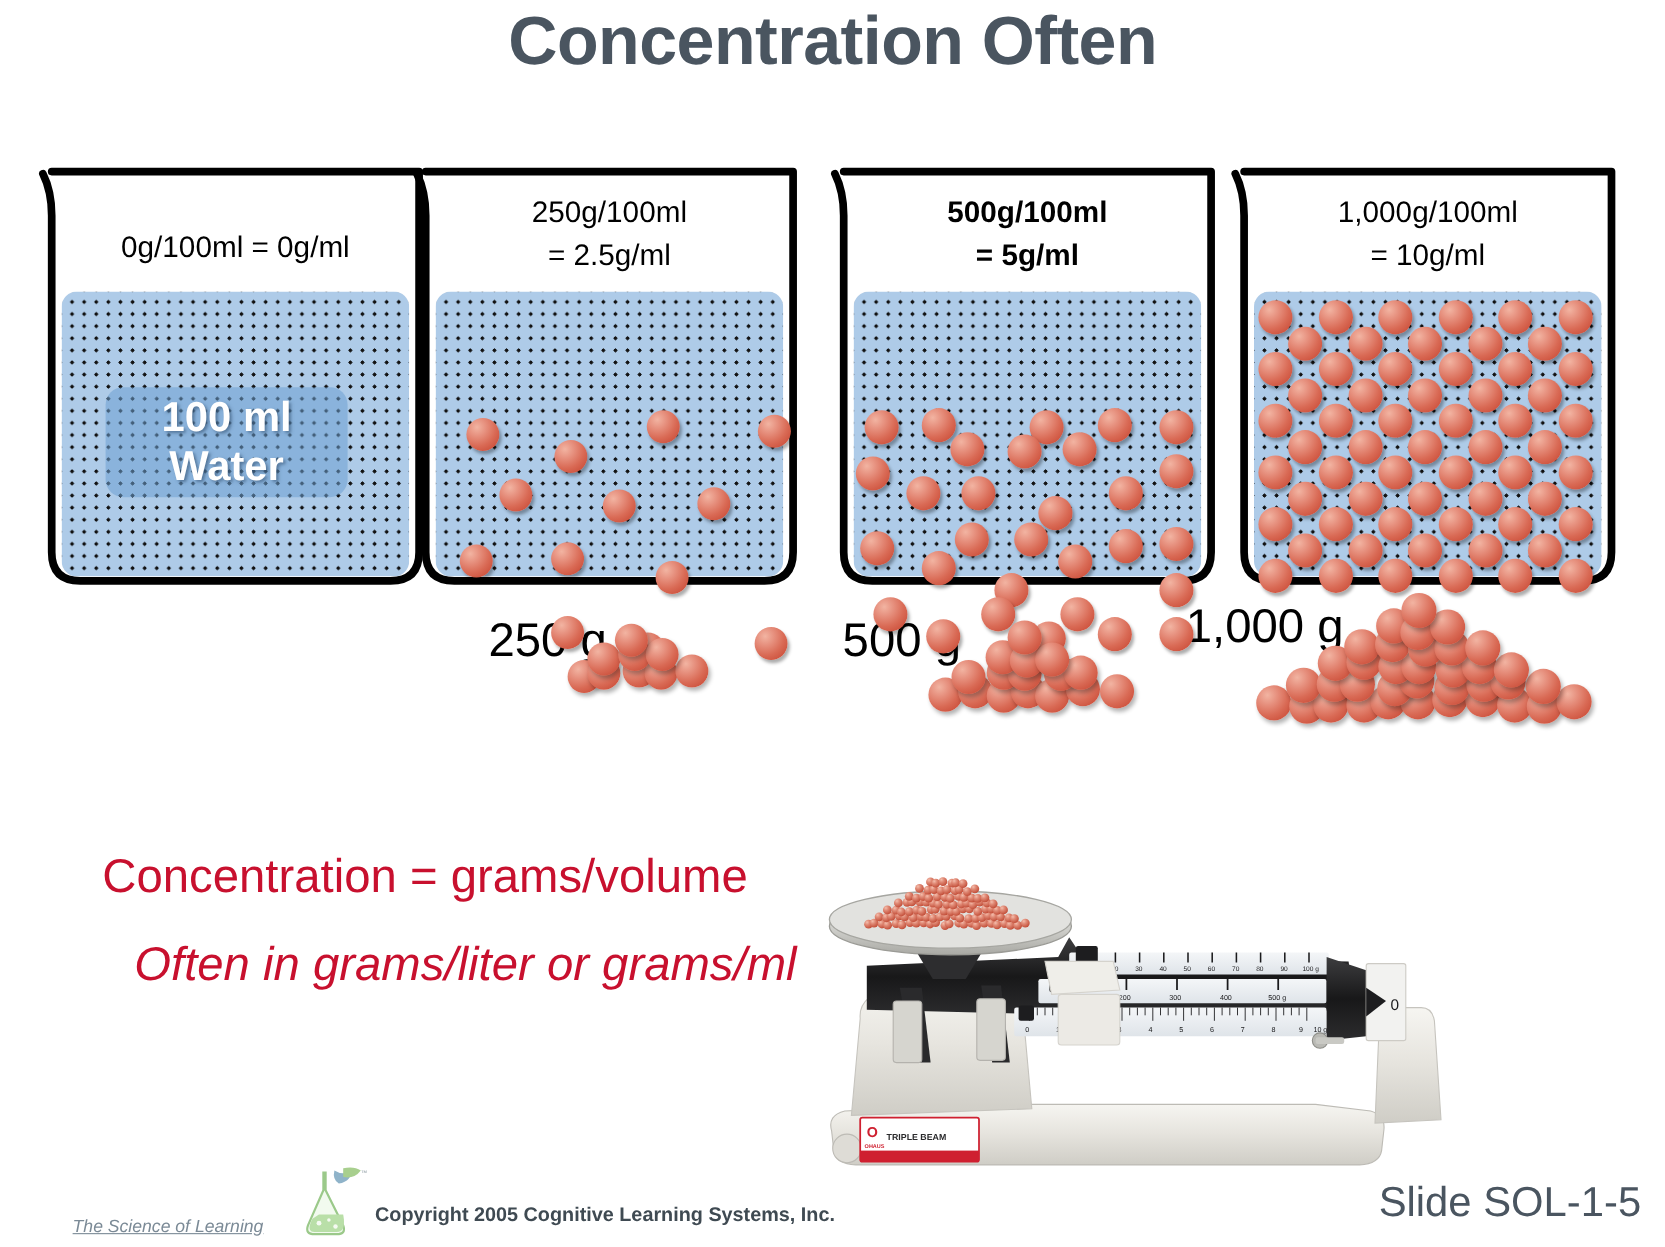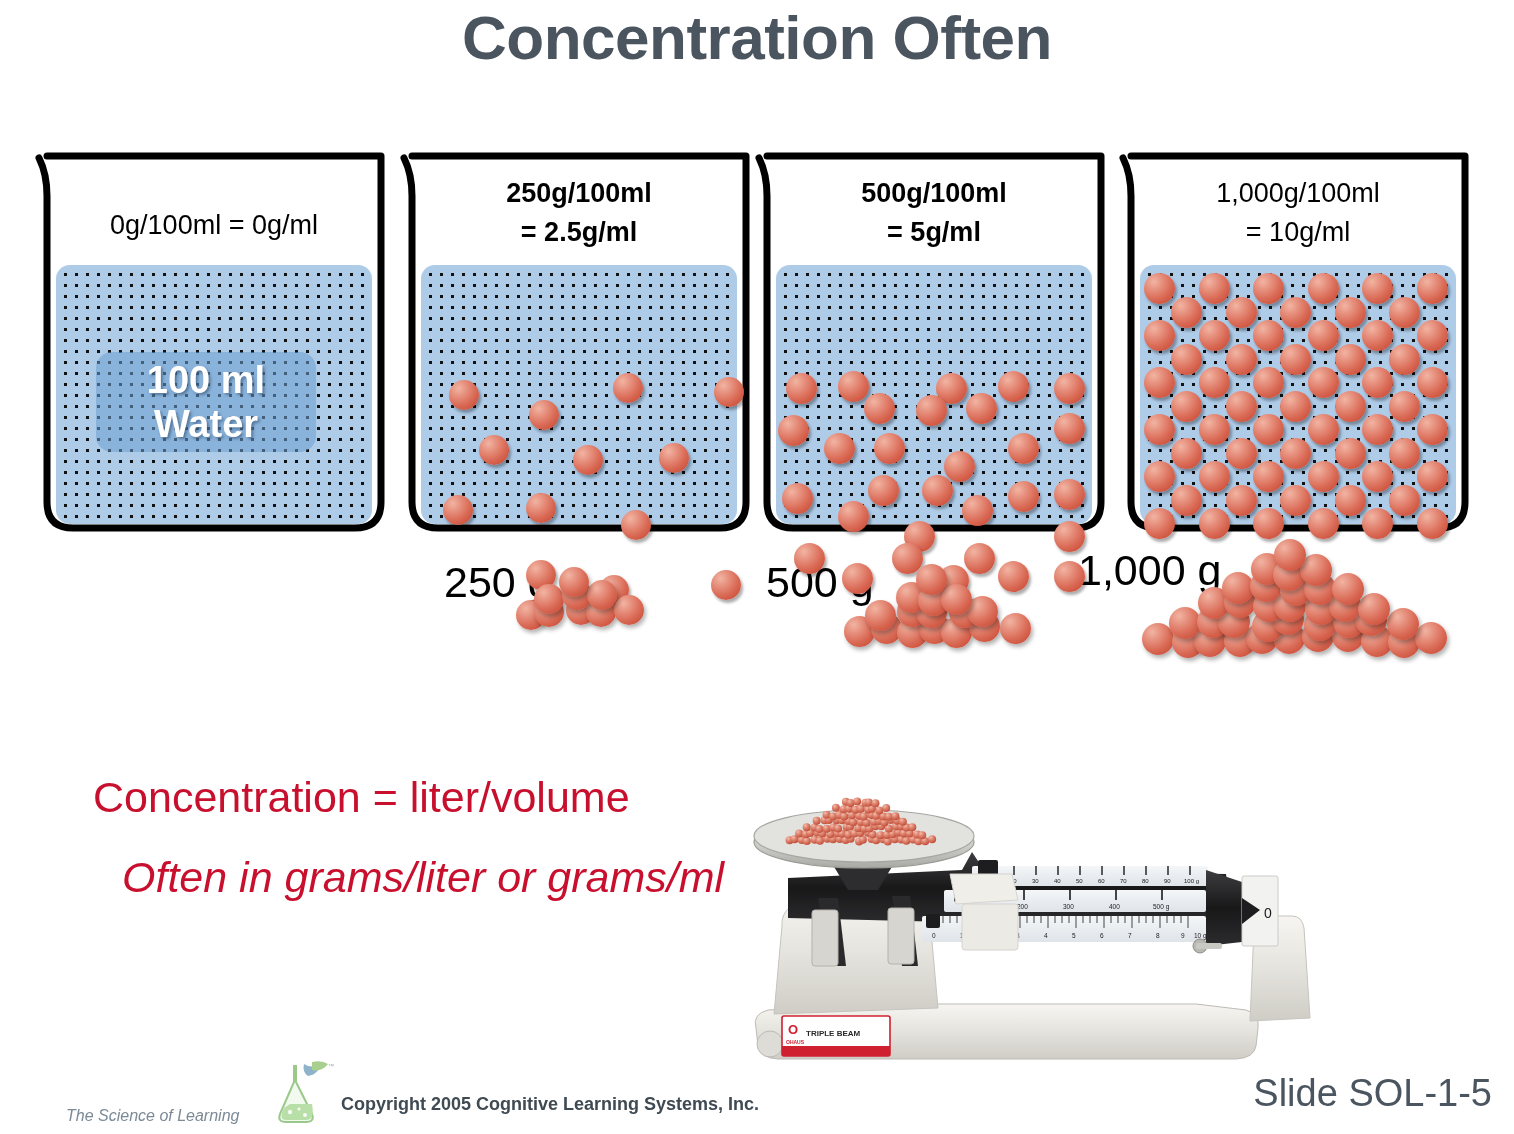--- a/index.html
+++ b/index.html
@@ -153,20 +153,21 @@
   #logo-lab { color: #6e9bc5; }
   #logo-learner { color: #a8cf8e; }
   #logo-tagline {
     position: absolute;
     left: 54px;
     top: 49px;
     font-size: 16px;
     font-style: italic;
     color: #7b8a96;
     white-space: nowrap;
+    text-decoration: underline;
   }
   #logo-flask {
     position: absolute;
     left: 262px;
     top: 2px;
     width: 60px;
     height: 70px;
   }
   #copyright {
     position: absolute;
@@ -200,21 +201,21 @@
   <div class="water-label" style="left:58px; top:200px; width:220px; height:100px;">
     <span>100 ml</span>
     <span>Water</span>
   </div>
   <div class="beaker-label" style="top:54px;">
     <div>0g/100ml = 0g/ml</div>
     <div></div>
   </div>
 </div>
 
-<div class="beaker" id="bk1" style="left:403px; width:352px;font-weight:bold;">
+<div class="beaker" id="bk1" style="left:378px; width:352px;">
   <svg class="beaker-svg" viewBox="0 0 352 382" preserveAspectRatio="none">
     <path d="M9 4 L343 4 L343 350 Q343 376 317 376 L35 376 Q9 376 9 350 L9 44 Q9 22 1 6" fill="none" stroke="#000000" stroke-width="7" stroke-linecap="round" stroke-linejoin="round"></path>
   </svg>
   <div class="water" style="left:18px; top:113px; width:316px; height:259px;"></div>
   <div class="beads" id="beads1">
       <div class="bead" style="left: 46px; top: 228px; width: 30px; height: 30px;"></div>
       <div class="bead" style="left: 126px; top: 248px; width: 30px; height: 30px;"></div>
       <div class="bead" style="left: 210px; top: 221px; width: 30px; height: 30px;"></div>
       <div class="bead" style="left: 311px; top: 225px; width: 30px; height: 30px;"></div>
       <div class="bead" style="left: 76px; top: 283px; width: 30px; height: 30px;"></div>
@@ -416,21 +417,21 @@
     <div class="bead" style="left: 89.799px; top: 30.0111px; width: 32px; height: 32px;"></div>
     <div class="bead" style="left: 120.227px; top: 34.2775px; width: 32px; height: 32px;"></div>
     <div class="bead" style="left: 143.995px; top: 33.4957px; width: 32px; height: 32px;"></div>
     <div class="bead" style="left: 172.069px; top: 32.9674px; width: 32px; height: 32px;"></div>
     <div class="bead" style="left: 91.318px; top: 13.2713px; width: 32px; height: 32px;"></div>
     <div class="bead" style="left: 113.307px; top: 18.7256px; width: 32px; height: 32px;"></div>
     <div class="bead" style="left: 139.952px; top: 13.743px; width: 32px; height: 32px;"></div>
     <div class="bead" style="left: 114.222px; top: -0.759981px; width: 32px; height: 32px;"></div>
   </div>
 
-<div id="formula-main">Concentration = liter/volume</div>
+<div id="formula-main">Concentration = grams/volume</div>
 <div id="formula-sub">Often in grams/liter or grams/ml</div>
 
 <div id="balance">
   <svg viewBox="0 0 630 320" width="630" height="320">
     <defs>
       <linearGradient id="baseG" x1="0" y1="0" x2="0" y2="1">
         <stop offset="0%" stop-color="#f6f5f1"></stop>
         <stop offset="45%" stop-color="#e7e5df"></stop>
         <stop offset="100%" stop-color="#cfcdc6"></stop>
       </linearGradient>

